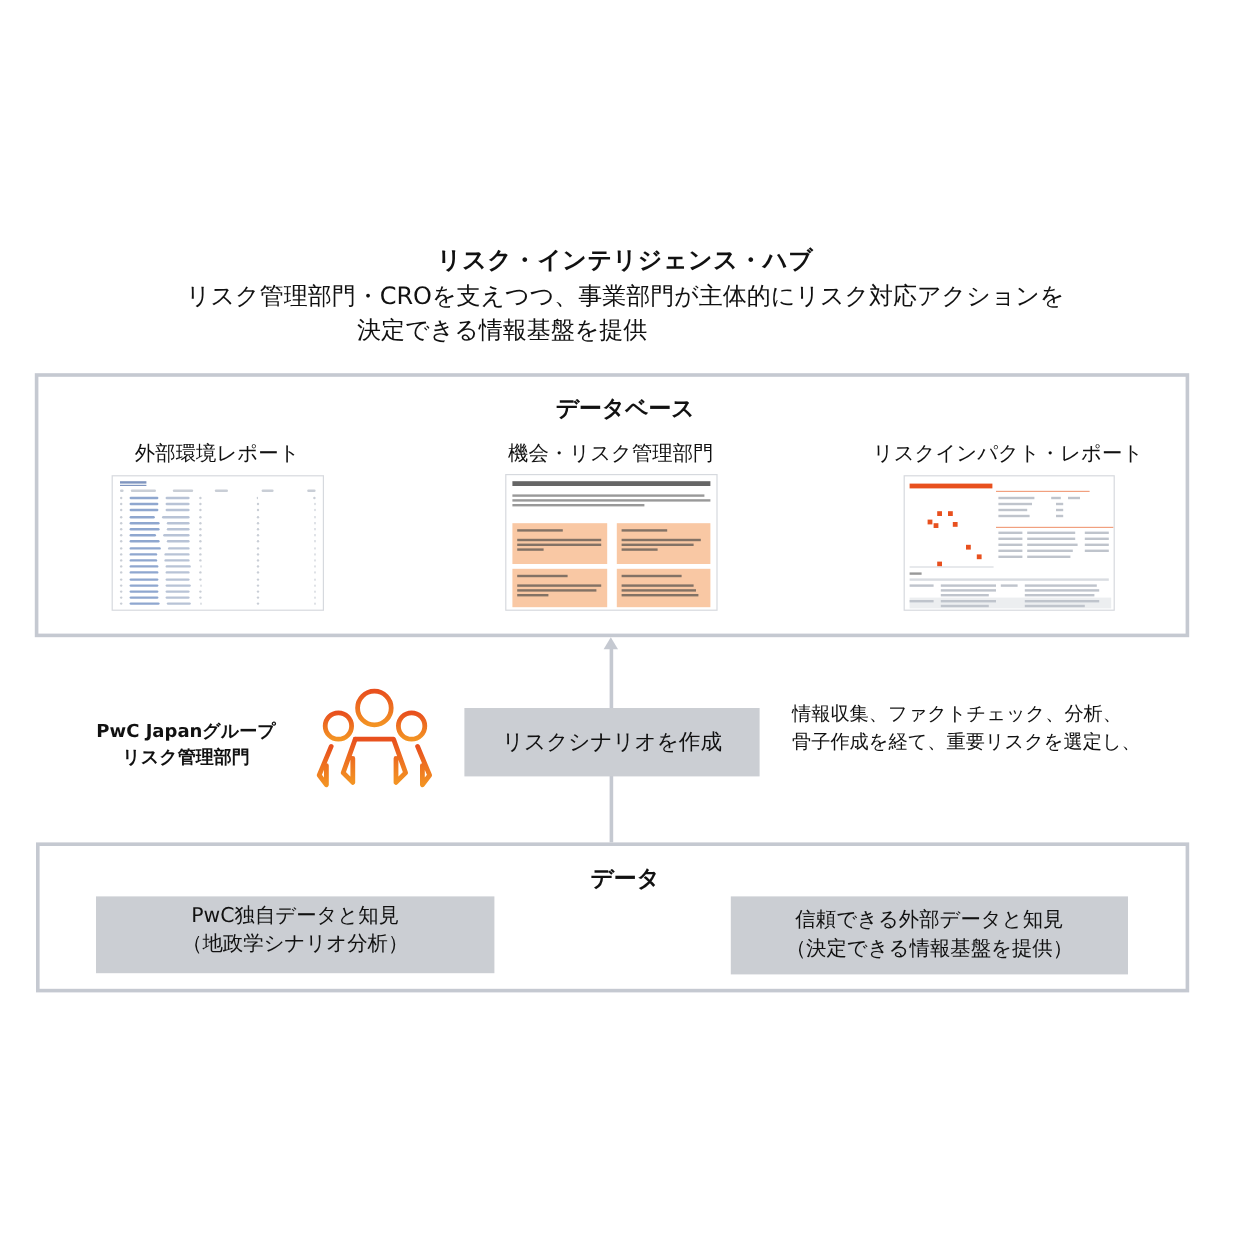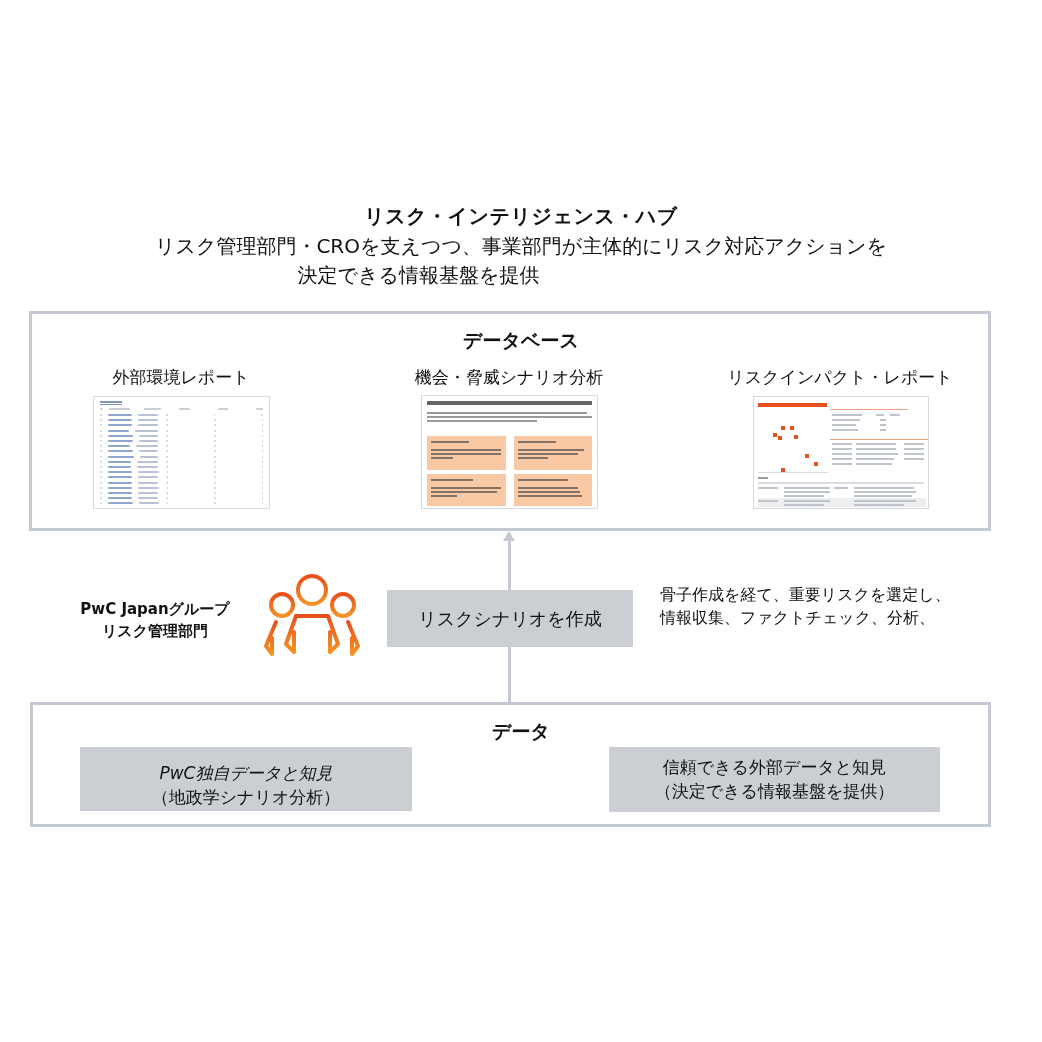--- a/index.html
+++ b/index.html
@@ -69,21 +69,21 @@
 <body>
 
 <div class="abs center-text" id="hdr-title">リスク・インテリジェンス・ハブ</div>
 <div class="abs center-text" id="hdr-sub1">リスク管理部門・CROを支えつつ、事業部門が主体的にリスク対応アクションを</div>
 <div class="abs center-text" id="hdr-sub2">決定できる情報基盤を提供</div>
 
 <div class="abs frame" id="db-box"></div>
 <div class="abs center-text sec-title" id="db-title">データベース</div>
 
 <div class="abs center-text col-label" id="lbl-ext">外部環境レポート</div>
-<div class="abs center-text col-label" id="lbl-opp">機会・脅威シナリオ分析</div>
+<div class="abs center-text col-label" id="lbl-opp">機会・リスク管理部門</div>
 <div class="abs center-text col-label" id="lbl-imp">リスクインパクト・レポート</div>
 
 <div class="abs thumb" id="thumb-ext">
   <div style="position:absolute;left:6px;top:4px;width:22px;height:2px;background:#7f95bf;"></div>
   <div style="position:absolute;left:6px;top:7px;width:22px;height:1px;background:#7f95bf;"></div>
   <div class="t1-row" style="top:10px;">
     <span class="c g" style="width:3px"></span>
       <span class="c g" style="width:24px"></span>
       <span class="c g" style="width:20px;margin-left:8px"></span>
       <span class="c g" style="width:12px;margin-left:12px"></span>
@@ -358,27 +358,27 @@
       <path d="M90 50 L80 50"></path>
     </g>
   </svg>
 </div>
 
 <div class="abs gray-box center-text" id="mid-box">
   <div id="mid-box-label">リスクシナリオを作成</div>
 </div>
 
 <div class="abs" id="process-desc">
+  <div>情報収集、ファクトチェック、分析、</div>
   <div>骨子作成を経て、重要リスクを選定し、</div>
-  <div>情報収集、ファクトチェック、分析、</div>
 </div>
 
 <div class="abs frame" id="data-box"></div>
 <div class="abs center-text sec-title" id="data-title">データ</div>
 
 <div class="abs gray-box center-text" id="src-left">
-  <div class="src-line" style="margin-top:14px;font-style:italic;">PwC独自データと知見</div>
+  <div class="src-line" style="margin-top:4px;">PwC独自データと知見</div>
   <div class="src-line">（地政学シナリオ分析）</div>
 </div>
 <div class="abs gray-box center-text" id="src-right">
   <div class="src-line" style="margin-top:8px;">信頼できる外部データと知見</div>
   <div class="src-line">（決定できる情報基盤を提供）</div>
 </div>
 
 </body></html>

